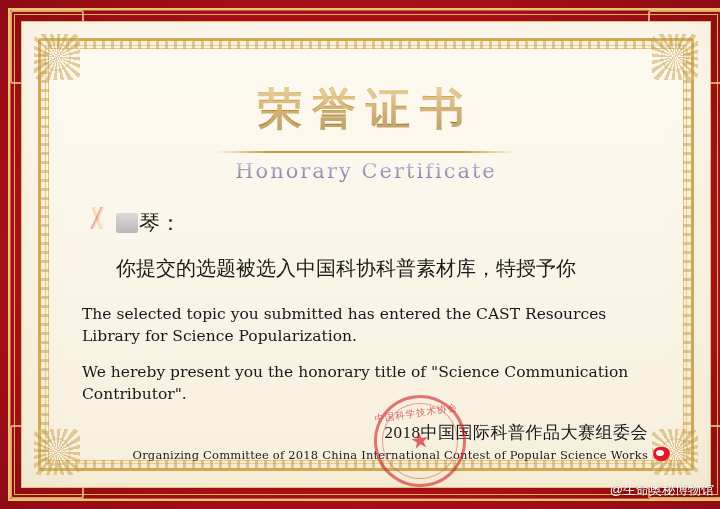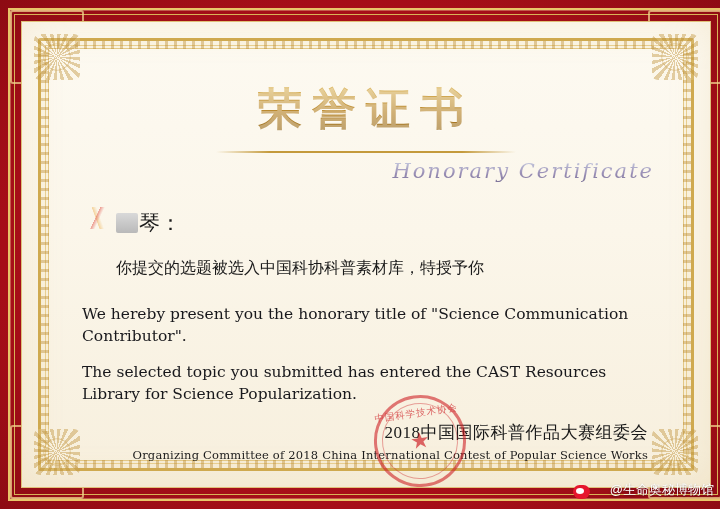--- a/index.html
+++ b/index.html
@@ -107,23 +107,22 @@
     background:linear-gradient(180deg,#e8c978 0%,#b8862c 55%,#8d6318 100%);
     -webkit-background-clip:text;background-clip:text;
     -webkit-text-fill-color:transparent;
     text-shadow:0 1px 0 rgba(255,255,255,.35);
   }
   .title-rule{
     width:300px;height:2px;margin:12px auto 6px auto;
     background:linear-gradient(90deg,rgba(196,154,60,0),#c49a3c 18%,#c49a3c 82%,rgba(196,154,60,0));
   }
   .title-en{
-    text-align:right;
-    font-family:"DejaVu Serif", serif;
-    font-style:italic;
+    text-align:center;
+    font-family:"DejaVu Serif", serif;
     font-size:21px;
     letter-spacing:2px;
     color:#b9accd;
     background:linear-gradient(180deg,#cfd6e6 0%,#9a8fb6 60%,#7b7196 100%);
     -webkit-background-clip:text;background-clip:text;
     -webkit-text-fill-color:transparent;
   }
 
   .salutation{
     margin-top:26px;
@@ -141,21 +140,21 @@
   .sal-mark{
     position:absolute;left:6px;top:-2px;width:26px;height:22px;
     background:
       linear-gradient(115deg,rgba(220,60,50,.0) 45%, rgba(220,60,50,.55) 46%, rgba(220,60,50,.0) 58%),
       linear-gradient(70deg,rgba(240,170,60,.0) 45%, rgba(236,168,62,.5) 47%, rgba(240,170,60,.0) 60%);
     opacity:.85;
   }
 
   .body-cn{
     margin-top:14px;
-    font-size:16px;
+    font-size:20px;
     line-height:34px;
     font-family:"DejaVu Serif", serif;
     color:#1a1a1a;
     padding:0 8px 0 4px;
   }
   .body-cn .indent{display:inline-block;width:34px;}
 
   .body-en{
     margin-top:18px;
     font-size:15.5px;
@@ -200,23 +199,24 @@
   }
   .seal .arc{
     position:absolute;left:0;right:0;top:9px;text-align:center;
     font-size:9.5px;letter-spacing:1px;font-family:"DejaVu Serif",serif;
     color:rgba(206,32,38,.85);
   }
 
   
   .watermark{
     position:absolute;right:18px;bottom:10px;
-    display:flex;align-items:flex-end;gap:20px;
+    display:flex;align-items:center;gap:20px;
     color:#ffffff;font-size:13px;
     text-shadow:0 1px 2px rgba(0,0,0,.45);
+    flex-direction:column;
   }
   .wb-logo{
     width:17px;height:14px;border-radius:8px 8px 9px 9px;
     background:#e6162d;position:relative;display:inline-block;
   }
   .wb-logo:after{
     content:"";position:absolute;left:3px;top:3px;width:8px;height:6px;
     border-radius:50%;background:#fff;
   }
 </style>
@@ -265,22 +265,22 @@
       <div class="salutation">
         <span class="sal-mark"></span>
         <span class="redact"></span><span>琴：</span>
       </div>
 
       <div class="body-cn">
         <span class="indent"></span><span>你提交的选题被选入中国科协科普素材库，特授予你</span><br>
       </div>
 
       <div class="body-en">
+        <p>The selected topic you submitted has entered the CAST Resources Library for Science Popularization.</p>
         <p>We hereby present you the honorary title of "Science Communication Contributor".</p>
-        <p>The selected topic you submitted has entered the CAST Resources Library for Science Popularization.</p>
       </div>
 
       <div class="sign">
         <div class="seal">
           <div class="ring"></div>
           <div class="arc">中国科学技术协会</div>
           <div class="star">★</div>
 
         </div>
         <div class="org-cn">2018中国国际科普作品大赛组委会</div>

